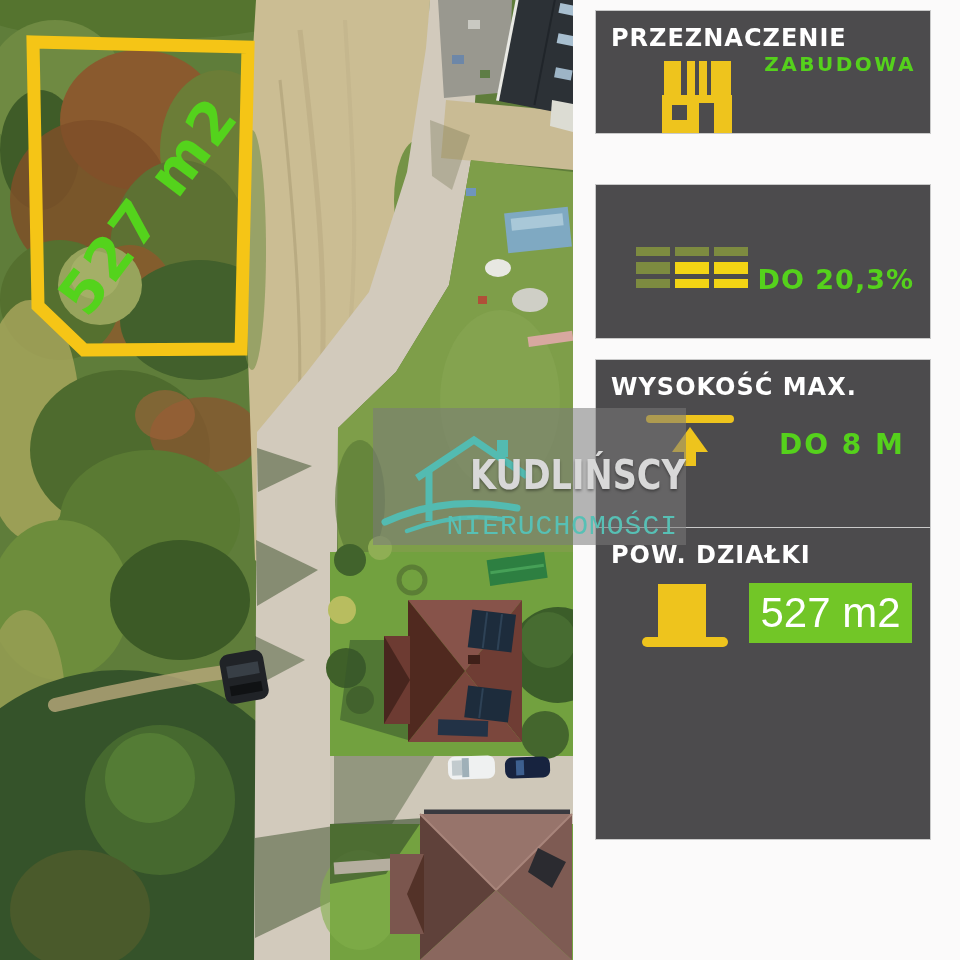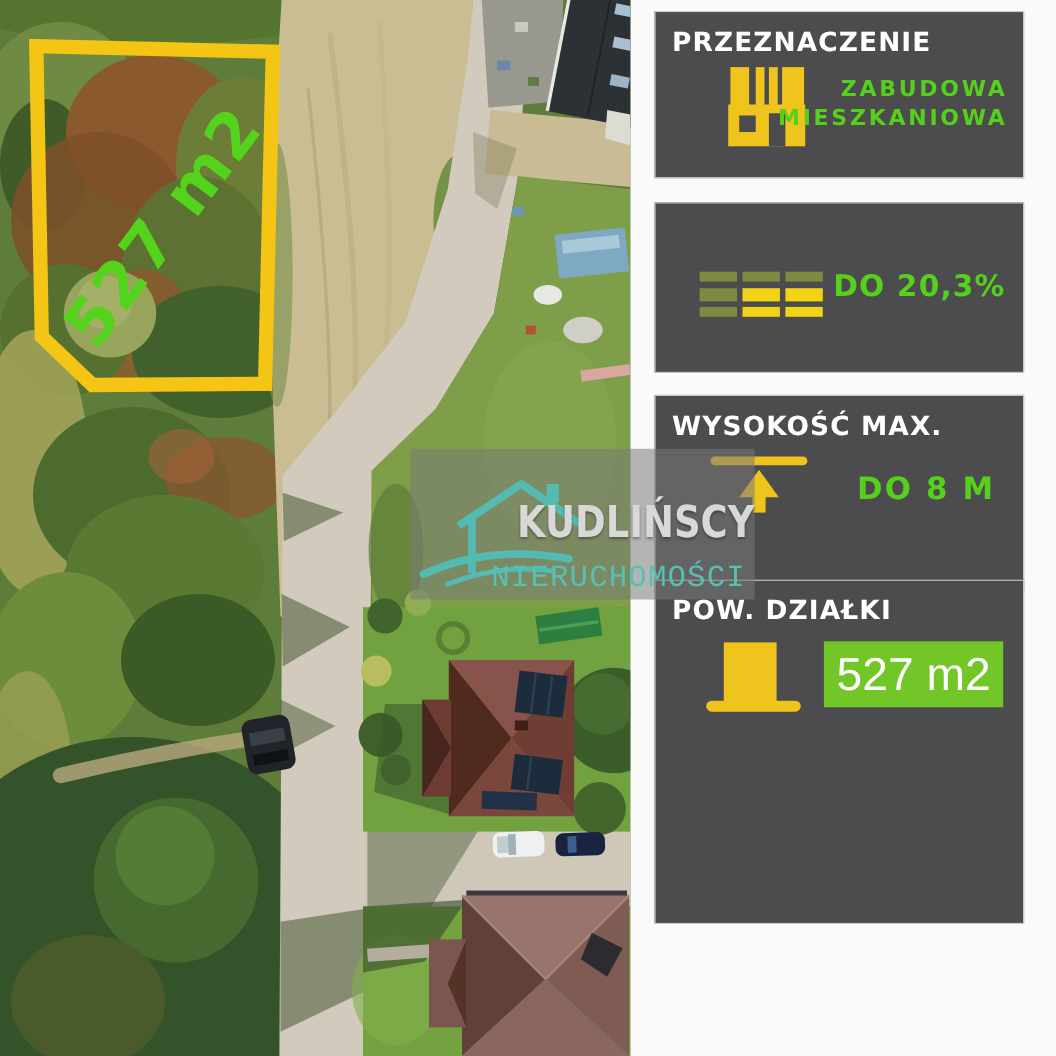--- a/index.html
+++ b/index.html
@@ -33,33 +33,33 @@
     position:absolute;right:8px;top:103px;
     font-family:Liberation Mono, monospace;
     font-size:28px;letter-spacing:1px;color:#57c0b5;white-space:nowrap;
   }
   
   .panel{
     position:absolute;left:595px;width:336px;
     background:#4c4b4d;border:1px solid #c9c9c9;box-sizing:border-box;
     z-index:3;color:#fff;
   }
-  #panel-przeznaczenie{top:10px;height:152px;}
+  #panel-przeznaczenie{top:10px;height:124px;}
   #panel-obszar{top:184px;height:155px;}
   #panel-wysokosc{top:359px;height:179px;}
   #panel-pow{top:527px;height:313px;}
   .panel-title{
     position:absolute;left:15px;top:12px;
     font-weight:bold;font-size:24px;letter-spacing:1px;line-height:30px;color:#fff;
     white-space:nowrap;
   }
   .green{color:#55d11c;font-weight:bold;}
   .val-right{position:absolute;text-align:right;}
-  #panel-przeznaczenie .val-right{right:14px;top:56px;font-size:20px;letter-spacing:2.5px;line-height:27px;}
-  #panel-obszar .val-right{right:16px;top:60px;font-size:27px;letter-spacing:1px;}
+  #panel-przeznaczenie .val-right{right:14px;top:40px;font-size:20px;letter-spacing:2.5px;line-height:27px;}
+  #panel-obszar .val-right{right:16px;top:79px;font-size:27px;letter-spacing:1px;}
   #panel-wysokosc .val-right{left:183px;top:68px;text-align:left;font-size:28px;letter-spacing:2px;}
   
   .icon-building{position:absolute;left:66px;top:50px;width:70px;height:72px;}
   .icon-building div{position:absolute;background:#eec41d;}
   .b-t1{left:2px;top:0;width:17px;height:36px;}
   .b-t2{left:25px;top:0;width:8px;height:36px;}
   .b-t3{left:37px;top:0;width:8px;height:36px;}
   .b-t4{left:49px;top:0;width:20px;height:36px;}
   .b-body{left:0;top:34px;width:70px;height:38px;}
   .b-win{left:10px;top:44px;width:15px;height:15px;background:#4c4b4d !important;}
@@ -278,21 +278,20 @@
     <div class="b-t1"></div>
       <div class="b-t2"></div>
       <div class="b-t3"></div>
       <div class="b-t4"></div>
     <div class="b-body"></div>
       <div class="b-win"></div>
       <div class="b-door"></div>
   </div>
   <div class="val-right green">
     <span style="display:block">ZABUDOWA</span>
-    <span style="display:block">MIESZKANIOWA</span>
   </div>
 </div>
 
 <div class="panel" id="panel-obszar">
   <div class="icon-bars">
     <div class="r1 c1 bar-olive"></div>
       <div class="r1 c2 bar-olive"></div>
       <div class="r1 c3 bar-olive"></div>
     <div class="r2 c1 bar-olive"></div>
       <div class="r2 c2 bar-yellow"></div>

